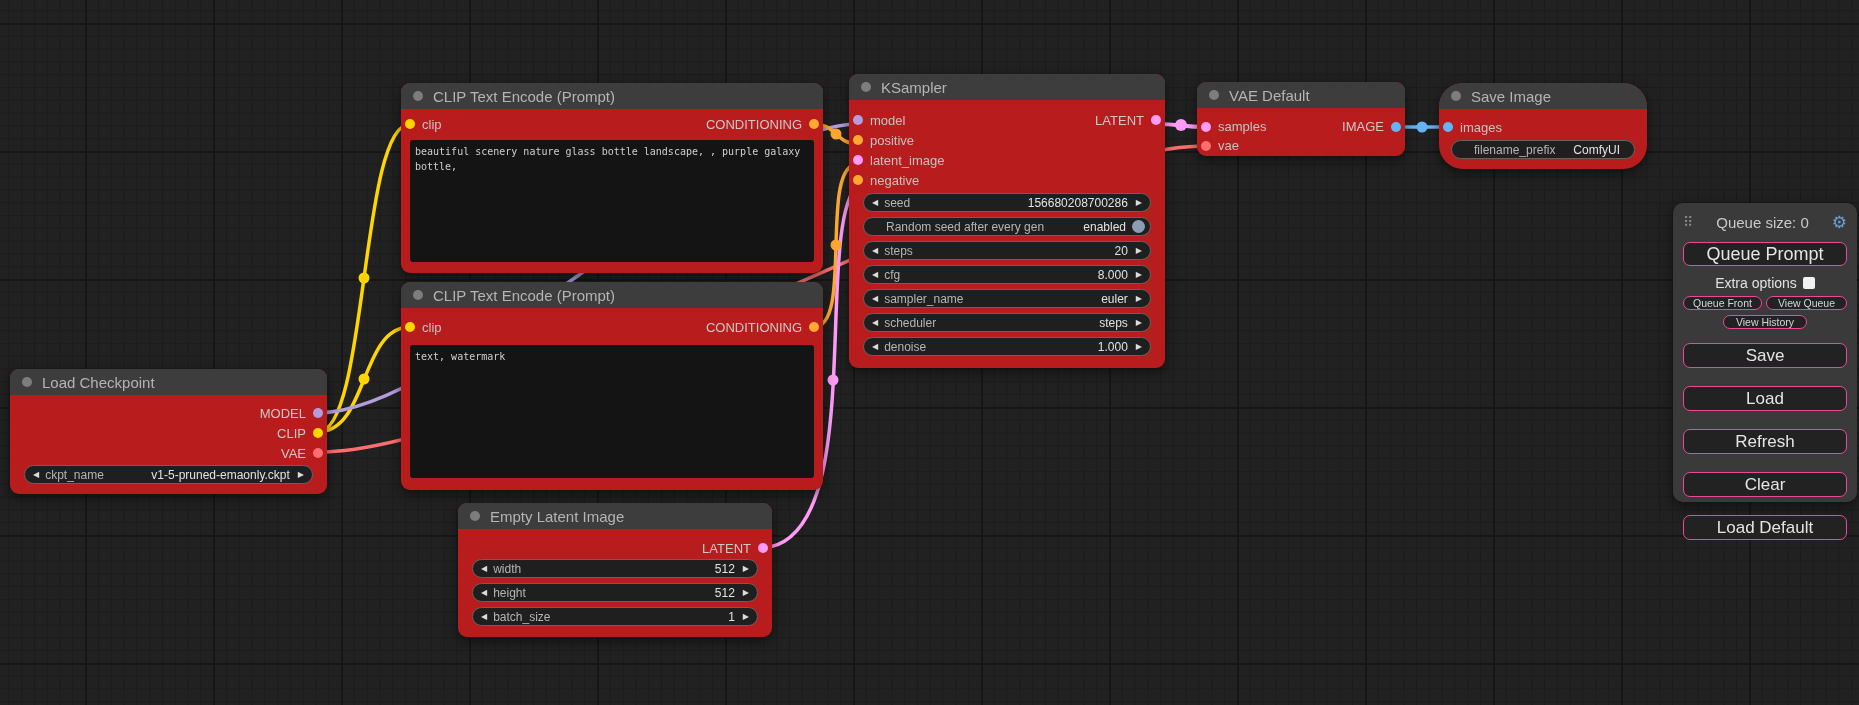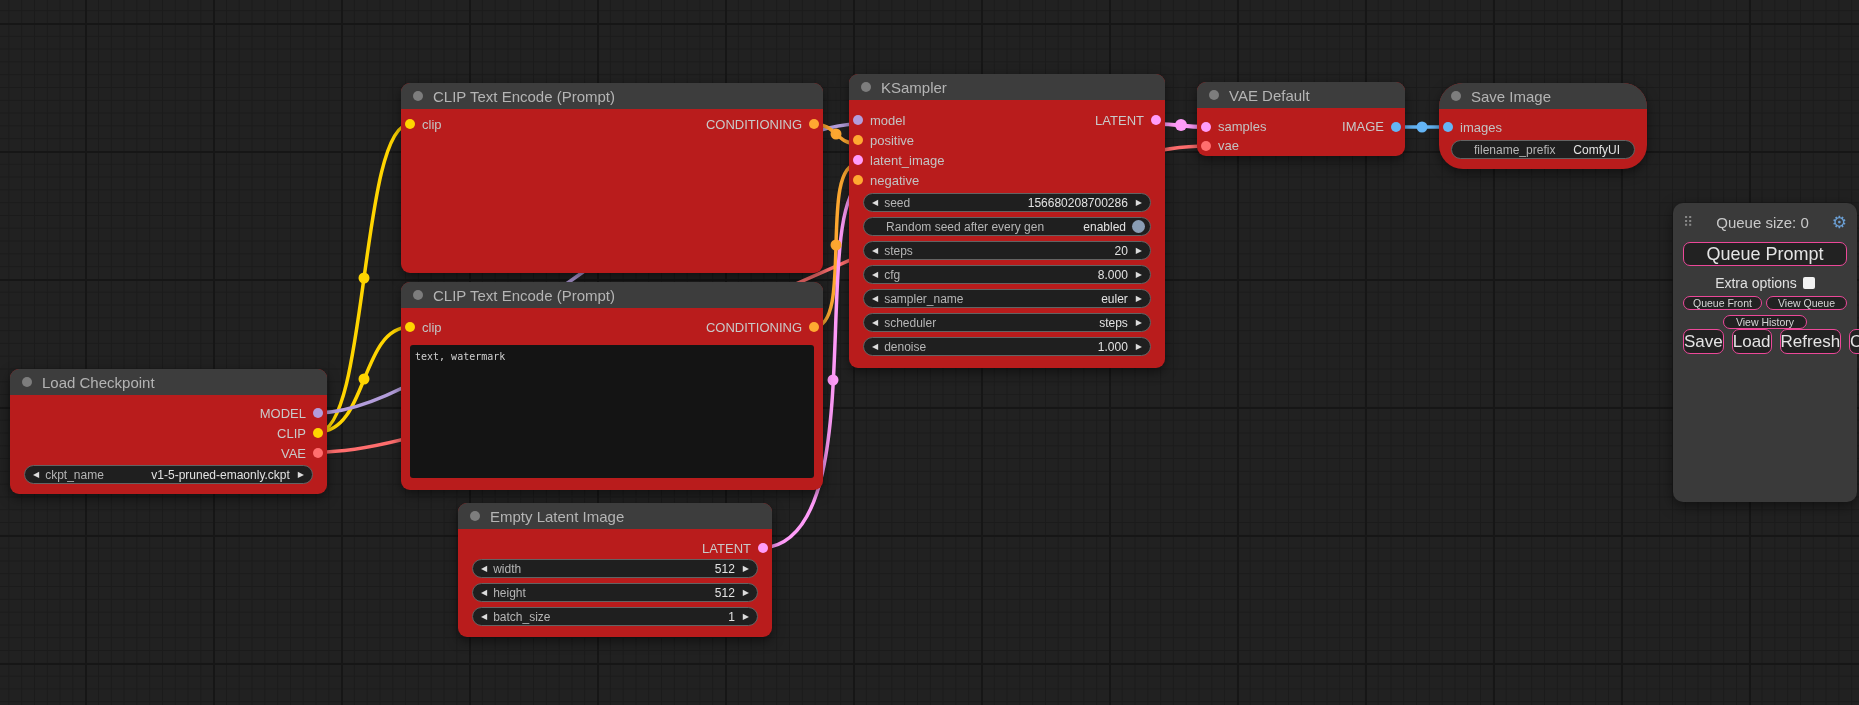--- a/index.html
+++ b/index.html
@@ -86,21 +86,21 @@
   }
   .btn-queue-prompt { margin-top:9px; height:24px; font-size:18px; width:100%; }
   .extra-row { margin-top:9px; display:flex; align-items:center; justify-content:center; gap:6px;
                font-size:14px; color:#e0e0e0; height:16px; }
   .checkbox { width:12px; height:12px; background:#f2f2f2; border-radius:2px; }
   .small-row { margin-top:5px; display:flex; justify-content:space-between; }
   .btn-small { height:14px; font-size:10.5px; border-radius:8px; color:#d5d5d5; padding:0 8px; }
   .btn-qf { width:79px; } .btn-vq { width:81px; }
   .vh-row { margin-top:5px; display:flex; justify-content:center; }
   .btn-vh { width:84px; }
-  .big-list { display:flex; flex-direction:row; gap:8px; }
+  .big-list { margin-top:14px; display:flex; flex-direction:column; gap:18px; }
   .btn-big { height:25px; font-size:17px; width:100%; }
 </style>
 </head>
 <body>
 
 <svg id="wires" width="1859" height="705">
   <path d="M318,432 C368,432 360,124 410,124" fill="none" stroke-width="3.5" stroke="#FFD500"></path>
   <path d="M318,432 C368,432 360,327 410,327" fill="none" stroke-width="3.5" stroke="#FFD500"></path>
   <path d="M318,413 C452,413 724,124 858,124" fill="none" stroke-width="3.5" stroke="#B39DDB"></path>
   <path d="M318,452 C518,452 1006,146 1206,146" fill="none" stroke-width="3.5" stroke="#FF6E6E"></path>
@@ -151,20 +151,21 @@
     <span>CLIP Text Encode (Prompt)</span>
   </div>
   <div class="spacer5"></div>
   <div class="srow">
     <span class="slot-dot in" style="background: rgb(255, 213, 0);"></span>
     <span class="in-label">clip</span>
     <span class="out-label">CONDITIONING</span>
     <span class="slot-dot out" style="background: rgb(255, 169, 49);"></span>
   </div>
   <div style="height:6px"></div>
+  <div class="prompt-box" style="height:122px;">beautiful scenery nature glass bottle landscape, , purple galaxy bottle,</div>
 </div>
 
 <div class="node" style="left:401px; top:282px; width:422px; height:208px;">
   <div class="node-title">
     <span class="collapse-dot"></span>
     <span>CLIP Text Encode (Prompt)</span>
   </div>
   <div class="spacer9"></div>
   <div class="srow">
     <span class="slot-dot in" style="background: rgb(255, 213, 0);"></span>

